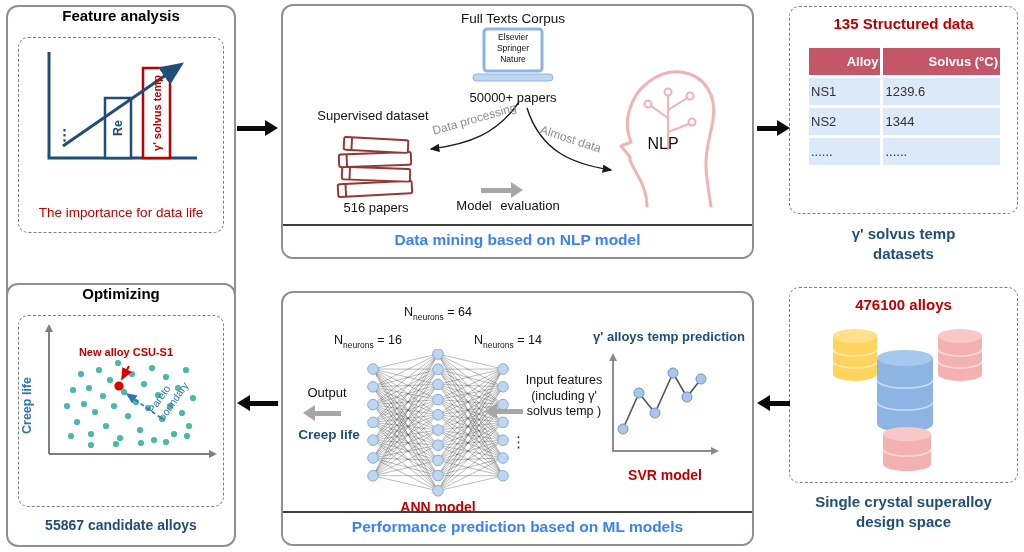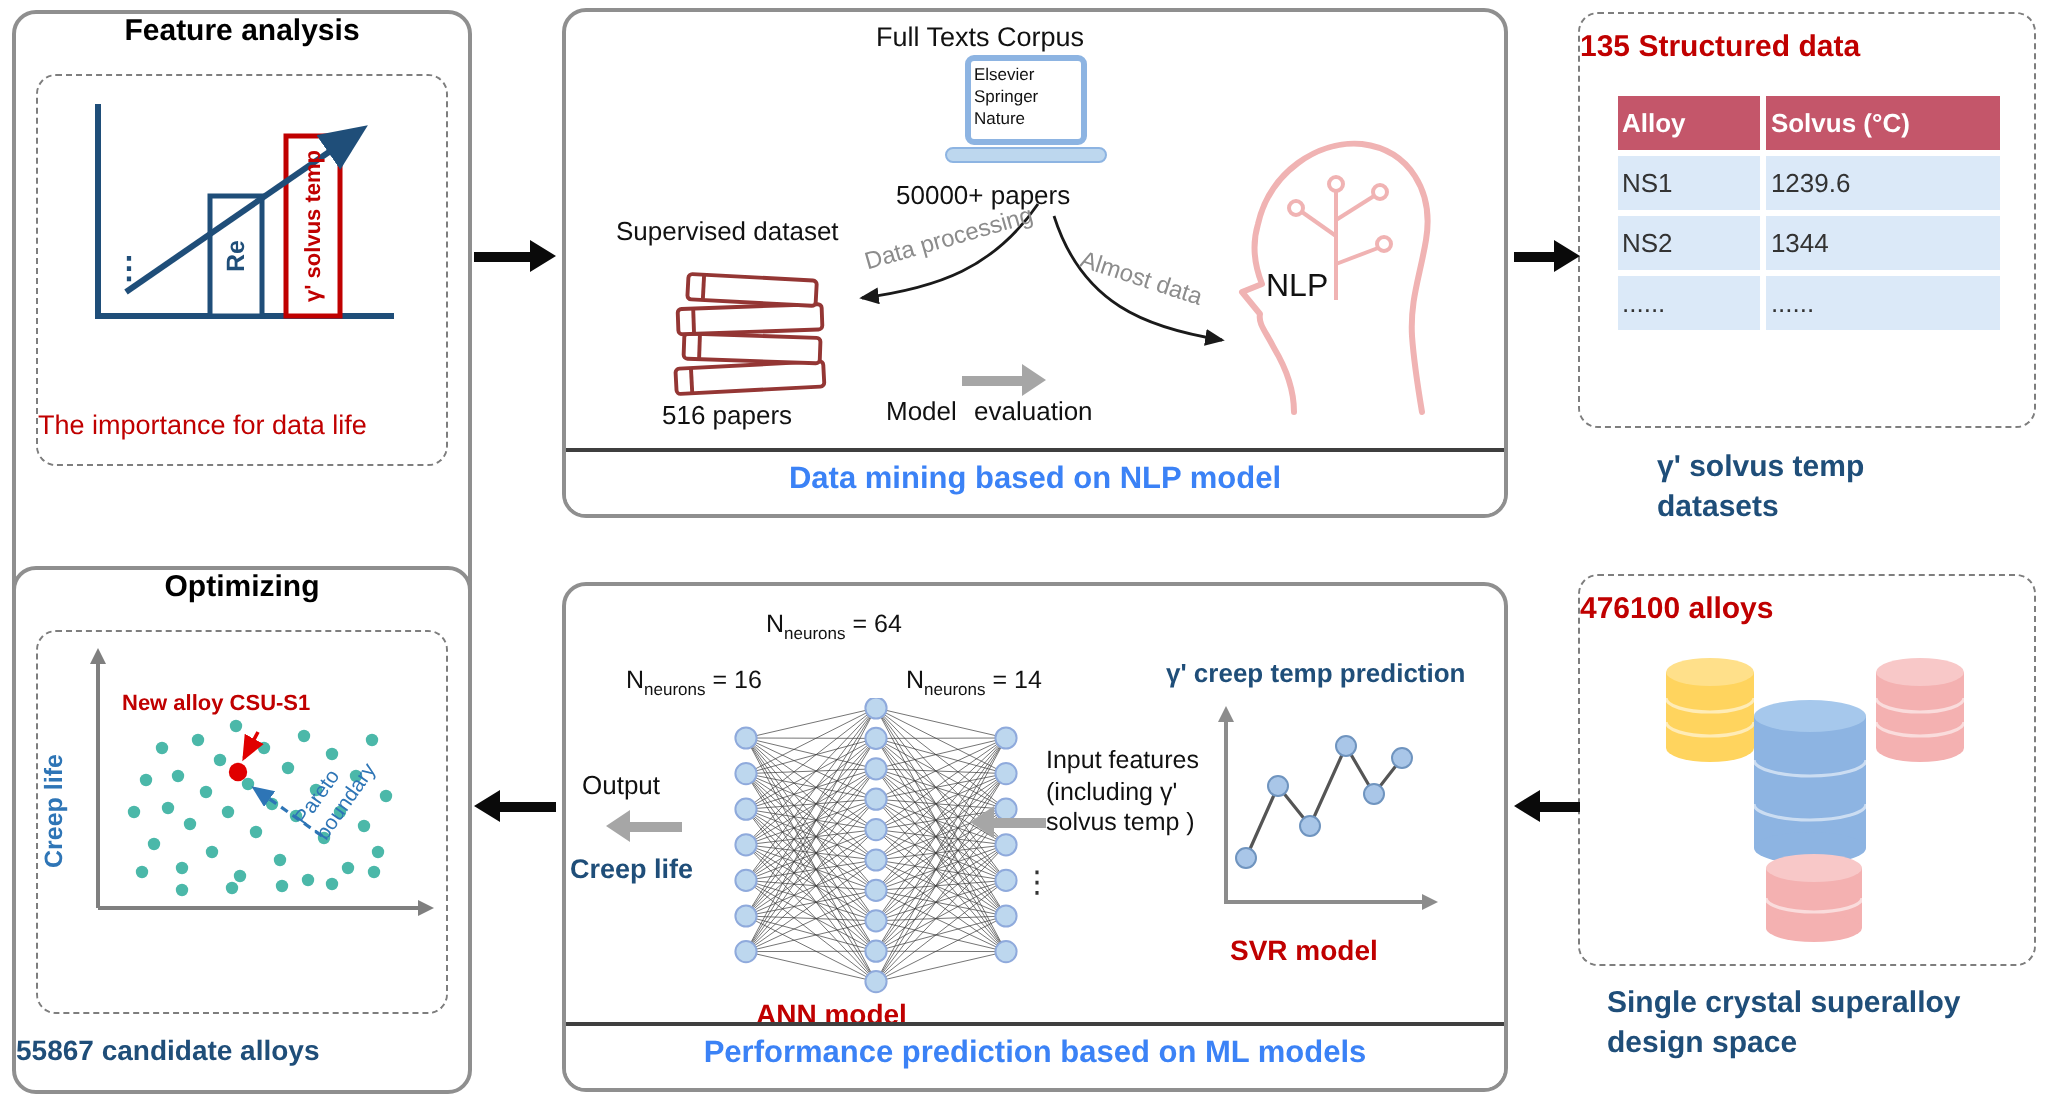--- a/index.html
+++ b/index.html
@@ -1,20 +1,20 @@
 <!DOCTYPE html>
 <html><head>
 <meta charset="utf-8">
 <style>
   *{margin:0;padding:0;box-sizing:border-box}
   body{font-family:"Liberation Sans",sans-serif;background:#fff}
   .canvas{position:relative;width:1024px;height:552px;background:#fff;overflow:hidden}
   .panel{position:absolute;background:#fff;border:2px solid #8f8f8f;border-radius:12px}
   .dashed-box{position:absolute;border:1.5px dashed #7e7e7e;border-radius:10px;background:#fff}
-  .t{position:absolute;line-height:1.25;font-size:13px;color:#111}
+  .t{position:absolute;text-align:center;line-height:1.25;font-size:13px;color:#111}
   .bold{font-weight:700}
   .red{color:#c00000}
   .navy{color:#1f4e79}
   .blue{color:#2e75b6}
   .panel-head{position:absolute;left:0;right:0;top:6;text-align:center;font-weight:700;font-size:15px;color:#000}
   .panel-title-bar{position:absolute;left:0;right:0;bottom:0;border-top:2px solid #3f3f3f;padding:5px 0 8px;text-align:center;font-weight:700;font-size:15.5px;color:#3b82f6;border-radius:0 0 10px 10px;background:#fff}
   .vtext{writing-mode:vertical-rl;transform:rotate(180deg);display:flex;align-items:center;justify-content:center}
   .bar-label{position:absolute;display:flex;align-items:center;justify-content:center}
   .bar-label span{writing-mode:vertical-rl;transform:rotate(180deg);font-weight:700}
   
@@ -25,21 +25,21 @@
   .barrow.left .bhead{border-right:13px solid #0a0a0a}
   
   .garrow{position:absolute;display:flex;align-items:center;height:16px}
   .gshaft{width:26px;height:5px;background:#a6a6a6}
   .ghead{width:0;height:0;border-top:8px solid transparent;border-bottom:8px solid transparent}
   .garrow.right .ghead{border-left:12px solid #a6a6a6}
   .garrow.left .ghead{border-right:12px solid #a6a6a6}
   sub{font-size:68%}
   
   .data-table{position:absolute;left:16px;top:38px;width:197px;border-collapse:separate;border-spacing:3px}
-  .data-table th{background:#c4566a;color:#fff;font-weight:700;font-size:13px;padding:6px 2px;text-align:left}
+  .data-table th{background:#c4566a;color:#fff;font-weight:700;font-size:13px;padding:6px 2px;text-align:right}
   .data-table td{background:#dbe9f8;color:#333;font-size:13px;padding:6px 2px;}
   .rot{position:absolute;font-size:12px;color:#8c8c8c;white-space:nowrap}
 </style>
 </head>
 <body>
 
 <div class="canvas">
 
   <section class="panel" style="left:6px;top:5px;width:230px;height:304px">
     <div class="panel-head">Feature analysis</div>
@@ -392,21 +392,21 @@
         <span class="gshaft"></span>
       </div>
     <div class="t navy bold" style="left:2px;top:134px;width:88px;font-size:13.5px">Creep life</div>
 
     <div class="garrow left" style="left:202px;top:110px">
         <span class="ghead"></span>
         <span class="gshaft"></span>
       </div>
     <div class="t" style="left:240px;top:80px;width:82px;font-size:12.5px">Input features (including γ' solvus temp )</div>
 
-    <div class="t navy bold" style="left:300px;top:36px;width:172px;font-size:13px">γ' creep temp prediction</div>
+    <div class="t navy bold" style="left:300px;top:36px;width:172px;font-size:13px">γ' alloys temp prediction</div>
     <svg style="position:absolute;left:318px;top:58px" width="118" height="112" viewBox="0 0 118 112">
       <path d="M12,8 V100 H112" stroke="#8c8c8c" stroke-width="2" fill="none"></path>
       <polygon points="8,10 16,10 12,2" fill="#8c8c8c"></polygon>
       <polygon points="110,96 110,104 118,100" fill="#8c8c8c"></polygon>
       <polyline points="22,78 38,42 54,62 72,22 86,46 100,28" fill="none" stroke="#555" stroke-width="1.6"></polyline>
       <g fill="#a9c6e8" stroke="#6f94bf" stroke-width="1">
         <circle cx="22" cy="78" r="5"></circle>
           <circle cx="38" cy="42" r="5"></circle>
           <circle cx="54" cy="62" r="5"></circle>
           <circle cx="72" cy="22" r="5"></circle>

